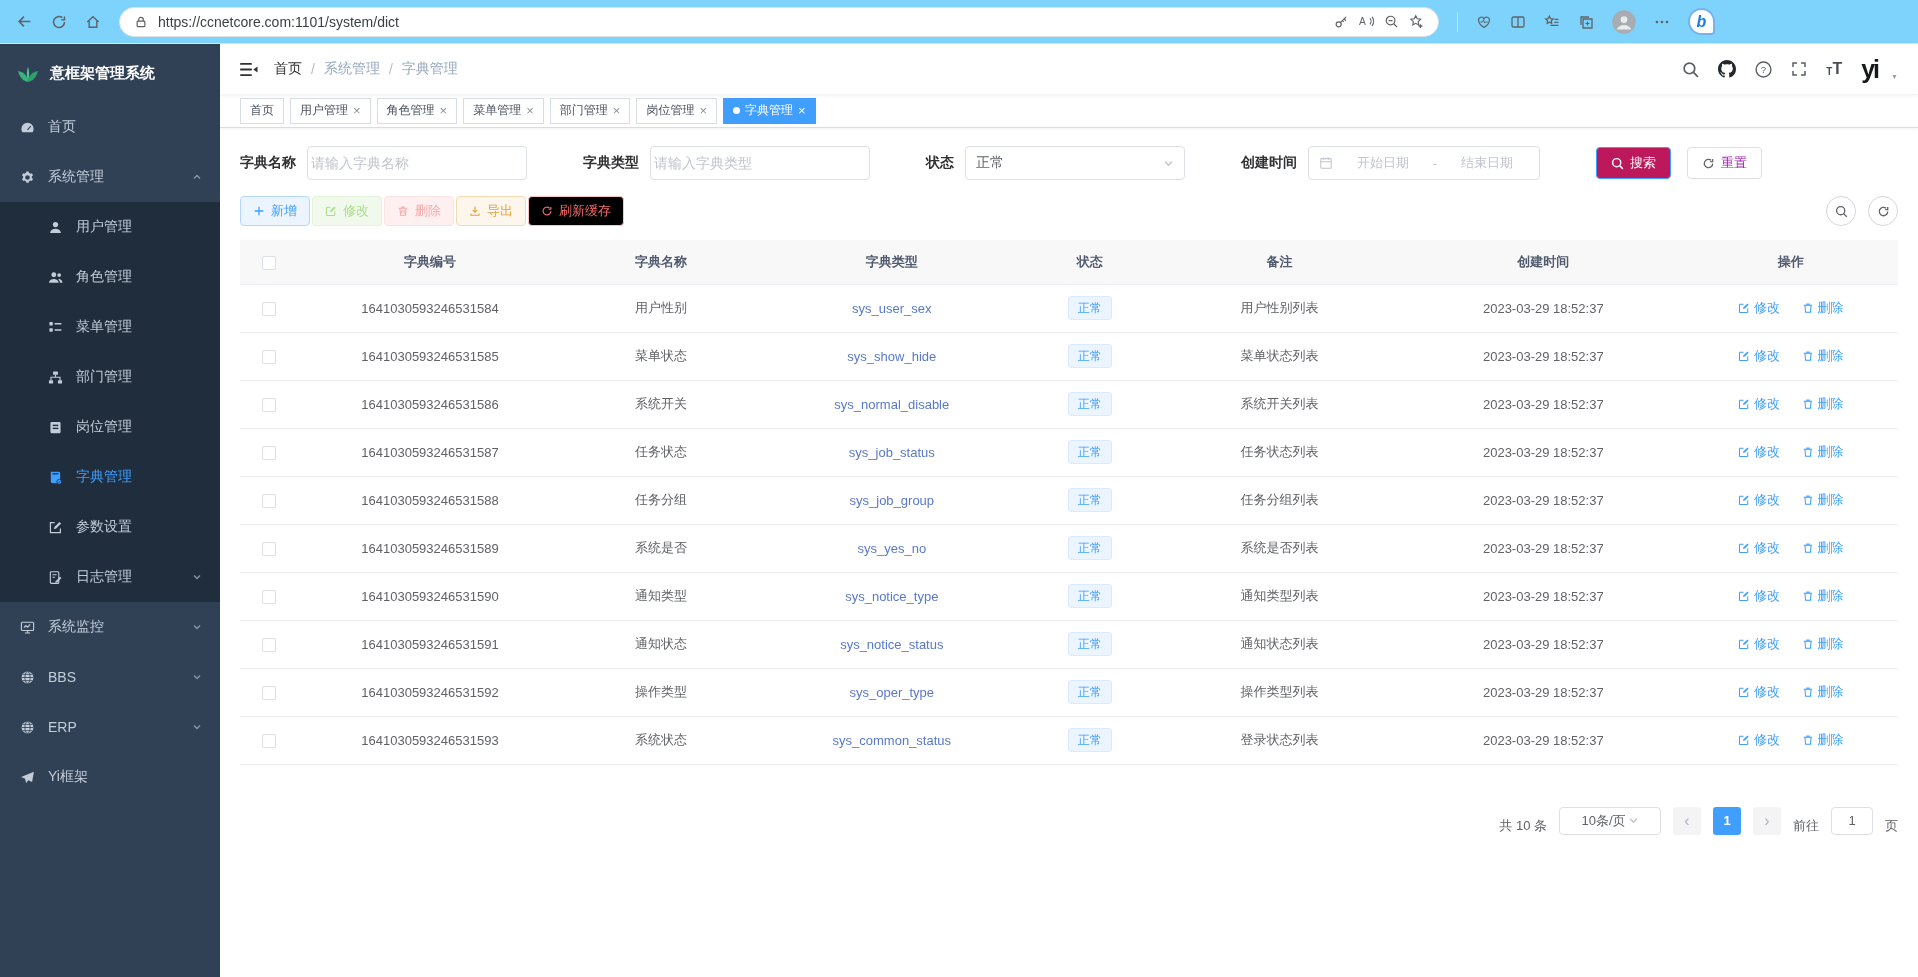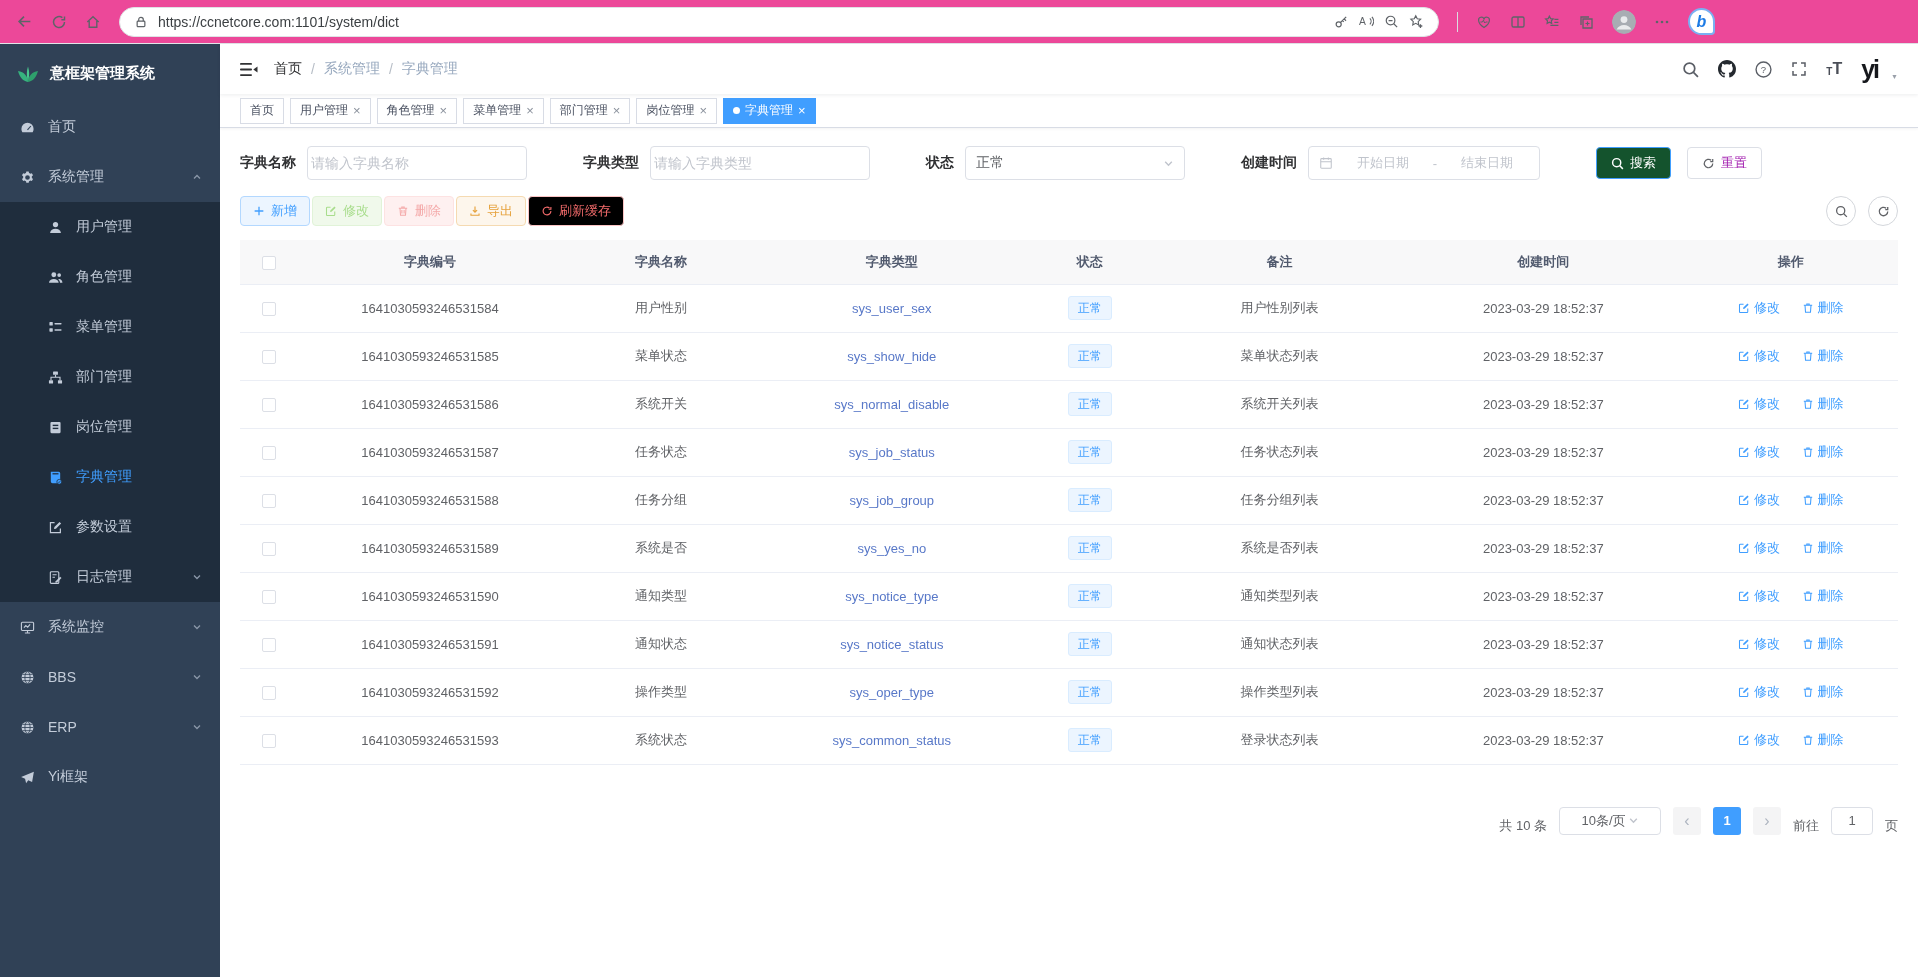--- a/index.html
+++ b/index.html
@@ -2,21 +2,21 @@
 <html><head>
 <meta charset="utf-8">
 <style>
   *{box-sizing:border-box;margin:0;padding:0}
   body{width:1918px;height:977px;margin:0;overflow:hidden;background:#fff;
        font-family:"Liberation Sans","DejaVu Sans",sans-serif;color:#606266}
   svg{display:block}
 
   
   .chrome{height:44px;display:flex;align-items:center;gap:18px;padding:0 16px;
-          background:#ec4899;border-bottom:1px solid #e2e4e8}
+          background:#7dd3fc;border-bottom:1px solid #e2e4e8}
   .chrome .cic{color:#5f6368;display:flex;align-items:center;cursor:pointer}
   .addr{flex:1;height:30px;max-width:1320px;border:1px solid #dfe1e5;border-radius:16px;
         display:flex;align-items:center;gap:10px;padding:0 14px;background:#fff}
   .addr .url{flex:1;font-size:14px;color:#3c4043;white-space:nowrap;overflow:hidden}
   .addr .cic{color:#5f6368}
   .vdiv{width:1px;height:20px;background:#dadce0}
   .avatar{width:24px;height:24px;border-radius:50%;overflow:hidden}
   .bing{width:27px;height:27px;border:2px solid #7ab0f2;border-radius:50% 50% 14% 50%;
         display:flex;align-items:center;justify-content:center;background:#fff}
   .bing span{font-weight:bold;font-style:italic;font-size:16px;color:#1d7be5;line-height:1}
@@ -71,21 +71,21 @@
            font-size:14px;color:#606266;outline:none;font-family:inherit}
   .f-input::placeholder{color:#c0c4cc}
   .f-select{width:220px;height:34px;border:1px solid #dcdfe6;border-radius:4px;padding:0 10px;
             display:flex;align-items:center;font-size:14px;color:#606266;cursor:pointer;background:#fff}
   .f-select .sval{flex:1}
   .f-date{width:232px;height:34px;border:1px solid #dcdfe6;border-radius:4px;padding:0 10px;
           display:flex;align-items:center;gap:8px;font-size:13px;color:#c0c4cc;background:#fff;cursor:pointer}
   .f-date .dph{flex:1;text-align:center}
   .btn{height:32px;border-radius:4px;display:inline-flex;align-items:center;gap:6px;
        padding:0 14px;font-size:13px;cursor:pointer;border:1px solid transparent;background:#fff;font-family:inherit}
-  .btn-primary{background:#14532d;border-color:#409eff;color:#fff}
+  .btn-primary{background:#be185d;border-color:#409eff;color:#fff}
   .btn-plain{border-color:#dcdfe6;color:#a21caf}
 
   .toolbar-row{display:flex;align-items:center;margin-bottom:14px}
   .tbtn{height:30px;border-radius:4px;display:inline-flex;align-items:center;gap:6px;
         padding:0 12px;font-size:13px;cursor:pointer;margin-right:2px;border:1px solid transparent}
   .tb-add{background:#ecf5ff;border-color:#b3d8ff;color:#409eff}
   .tb-edit{background:#f0f9eb;border-color:#e1f3d8;color:#a8dd8c;cursor:not-allowed}
   .tb-del{background:#fef0f0;border-color:#fde2e2;color:#f4a9a9;cursor:not-allowed}
   .tb-export{background:#fdf6ec;border-color:#f5dab1;color:#e6a23c}
   .tb-cache{background:#000000;border-color:#fbc4c4;color:#f56c6c}

